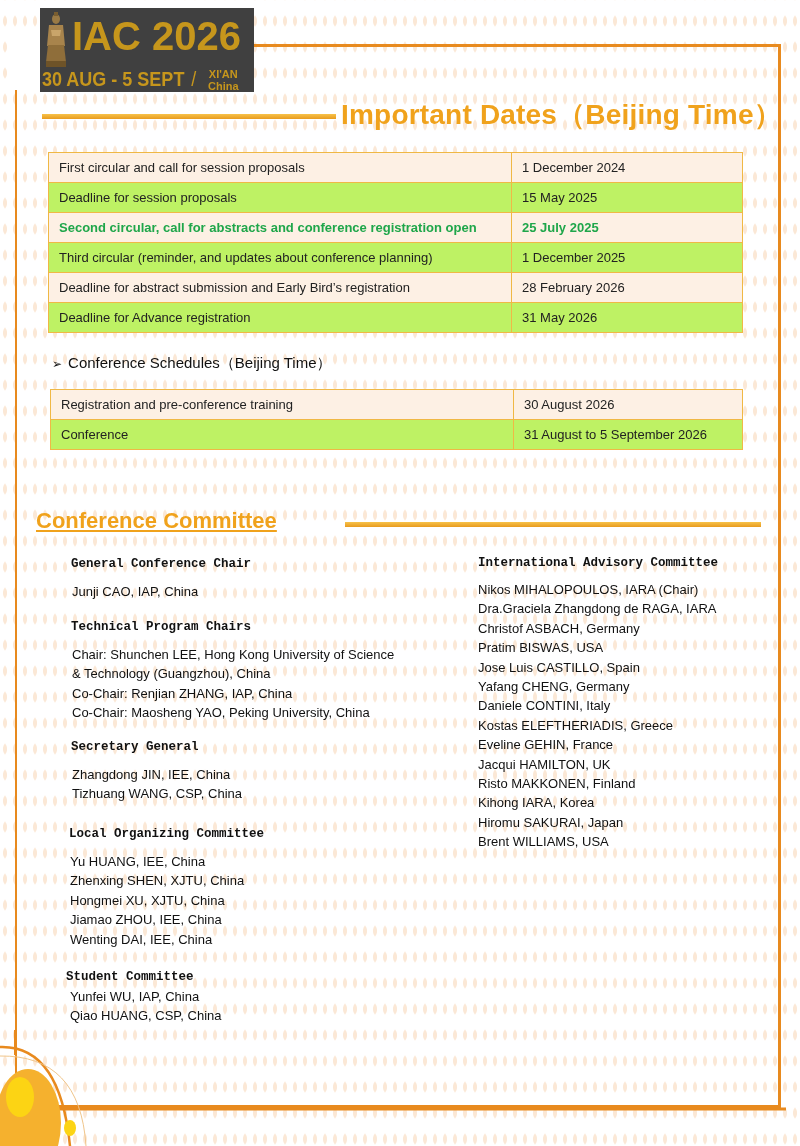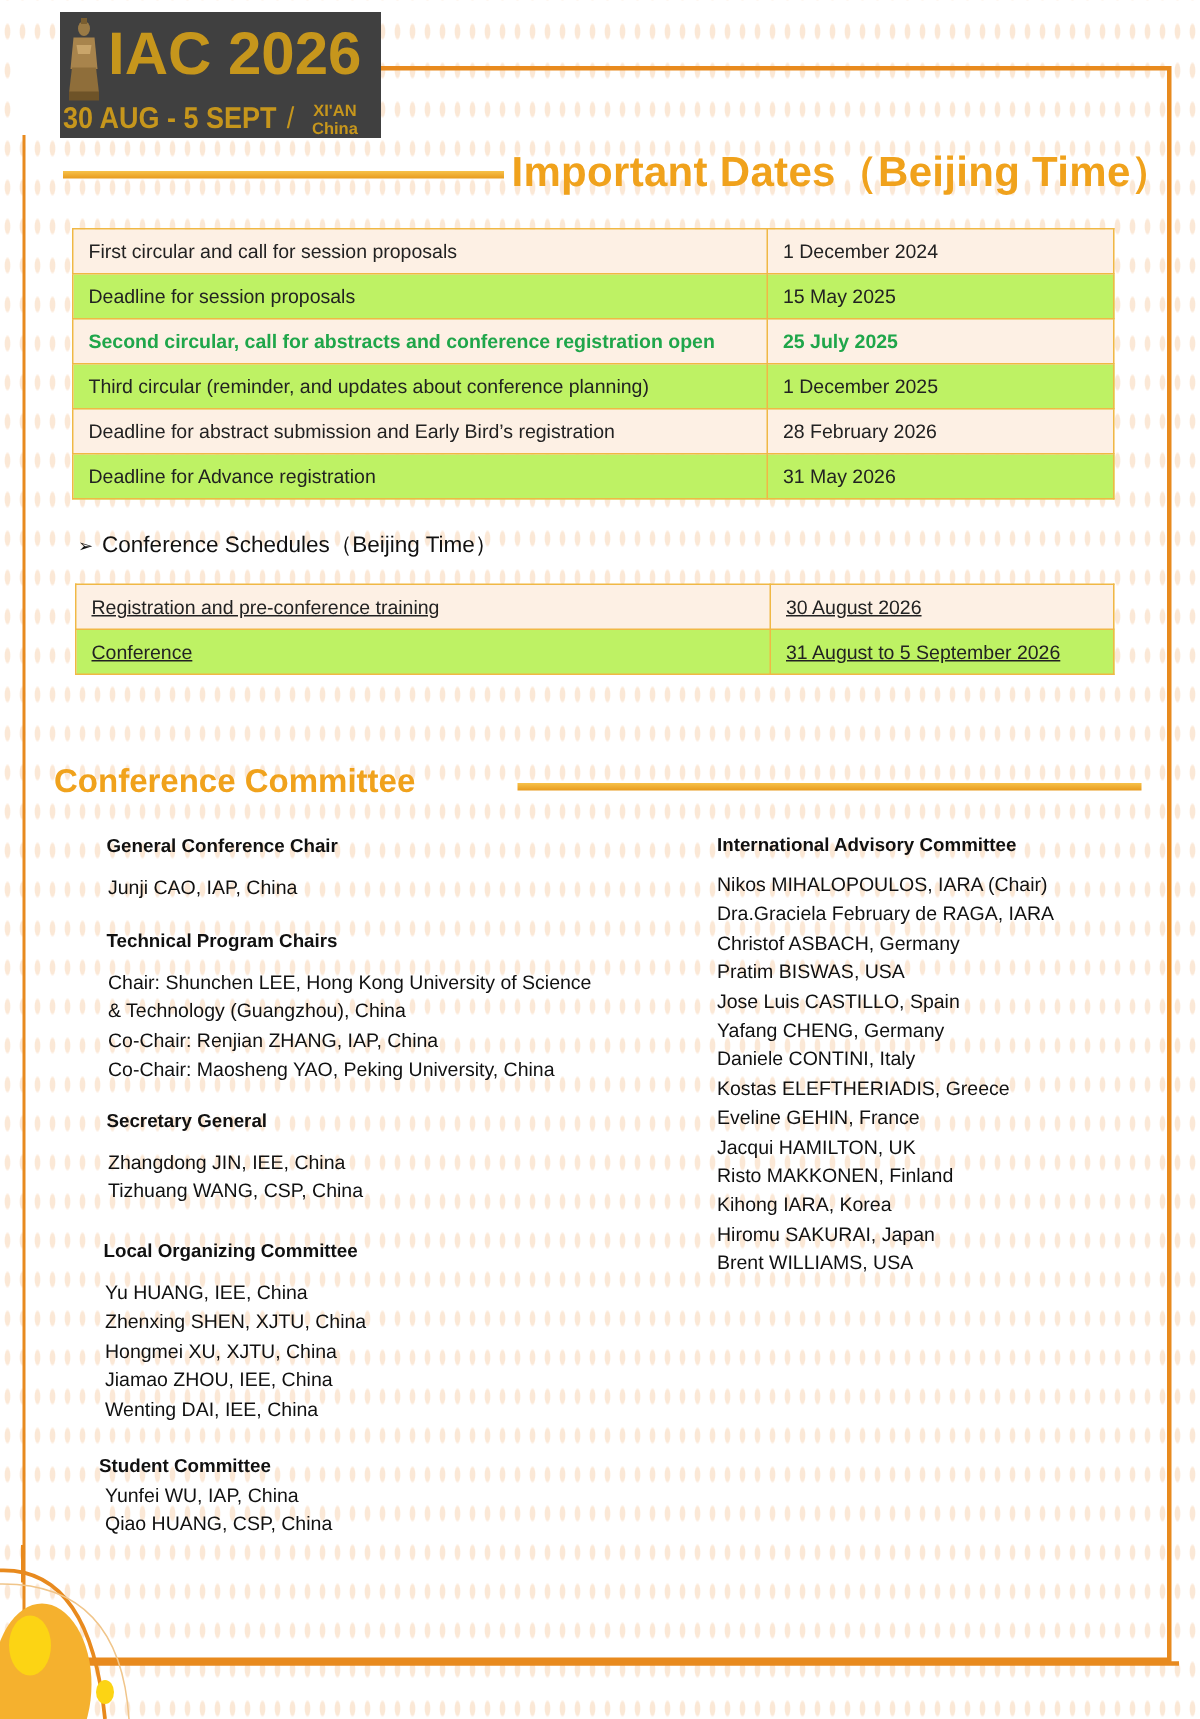--- a/index.html
+++ b/index.html
@@ -26,33 +26,33 @@
   .hline-dates { position: absolute; left: 42px; top: 114px; width: 294px; height: 5px; background: linear-gradient(#f7c24a, #e89b1e); }
   .section-title-dates {
     position: absolute; left: 341px; top: 96px; font-size: 28px; font-weight: bold;
     color: #f0a21c; white-space: nowrap; letter-spacing: 0.2px;
   }
 
   table { border-collapse: collapse; position: absolute; font-size: 13px; color: #222; }
   td { border: 1.5px solid #f0b845; padding: 0 10px; height: 29px; }
   .t-dates { left: 48px; top: 152px; width: 695px; }
   .t-dates td.c1 { width: 442px; }
-  .t-sched { left: 50px; top: 389px; width: 693px; text-decoration: underline; }
+  .t-sched { left: 50px; top: 389px; width: 693px; }
   .t-sched td.c1 { width: 442px; }
   tr.odd td { background: #fdf0e4; margin-left: 31px; }
   tr.even td { background: #bef264; }
   tr.highlight td { color: #1fa64a; font-weight: bold; }
 
   .sched-heading { position: absolute; left: 52px; top: 354px; font-size: 15px; font-weight: normal; color: #111; white-space: nowrap; }
   .sched-heading .arrow { font-size: 12px; margin-right: 6px; }
 
-  .section-title-comm { position: absolute; left: 36px; top: 508px; font-size: 22px; font-weight: bold; color: #f0a21c; white-space: nowrap; }
+  .section-title-comm { position: absolute; left: 36px; top: 508px; font-size: 22px; font-weight: bold; color: #f0a21c; white-space: nowrap; text-decoration: underline; }
   .hline-comm { position: absolute; left: 345px; top: 522px; width: 416px; height: 5px; background: linear-gradient(#f7c24a, #e89b1e); }
 
-  .group-title { position: absolute; font-size: 12.5px; font-weight: bold; color: #111; white-space: nowrap; }
+  .group-title { position: absolute; font-size: 12.5px; font-weight: bold; color: #111; white-space: nowrap; font-family: Liberation Mono, monospace; }
   .group-list { position: absolute; font-size: 13px; color: #111; line-height: 19.4px; white-space: nowrap; }
 
   .deco { position: absolute; left: 0; top: 1030px; width: 800px; height: 116px; }
 </style>
 </head>
 <body>
 
 <div class="frame"></div>
 <div class="frame-top-mask"></div>
 
@@ -157,21 +157,21 @@
 
 <div class="group-title" style="left:66px; top:970px;">Student Committee</div>
 <div class="group-list" style="left:70px; top:987px;">
     <div>Yunfei WU, IAP, China</div>
     <div>Qiao HUANG, CSP, China</div>
   </div>
 
 <div class="group-title" style="left:478px; top:556px;">International Advisory Committee</div>
 <div class="group-list" style="left:478px; top:580px;">
     <div>Nikos MIHALOPOULOS, IARA (Chair)</div>
-    <div>Dra.Graciela February de RAGA, IARA</div>
+    <div>Dra.Graciela Zhangdong de RAGA, IARA</div>
     <div>Christof ASBACH, Germany</div>
     <div>Pratim BISWAS, USA</div>
     <div>Jose Luis CASTILLO, Spain</div>
     <div>Yafang CHENG, Germany</div>
     <div>Daniele CONTINI, Italy</div>
     <div>Kostas ELEFTHERIADIS, Greece</div>
     <div>Eveline GEHIN, France</div>
     <div>Jacqui HAMILTON, UK</div>
     <div>Risto MAKKONEN, Finland</div>
     <div>Kihong IARA, Korea</div>

